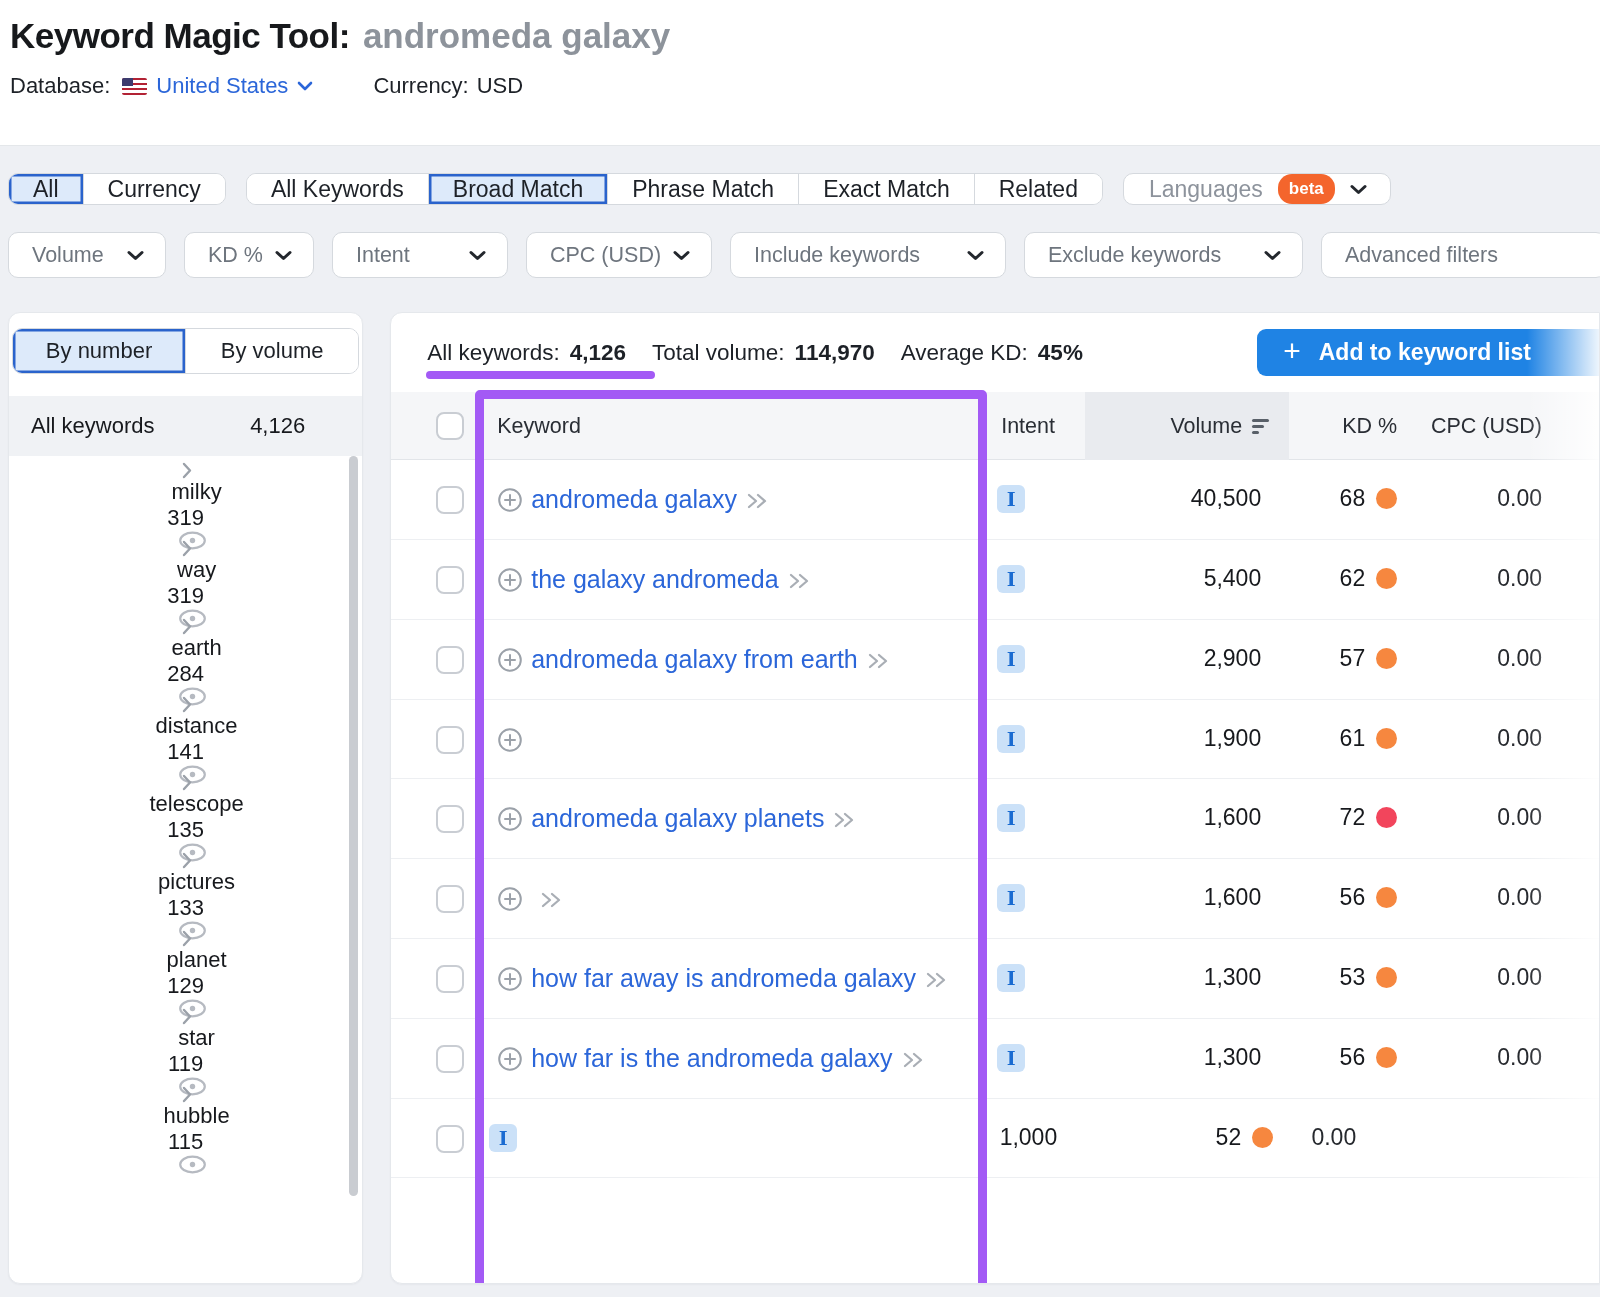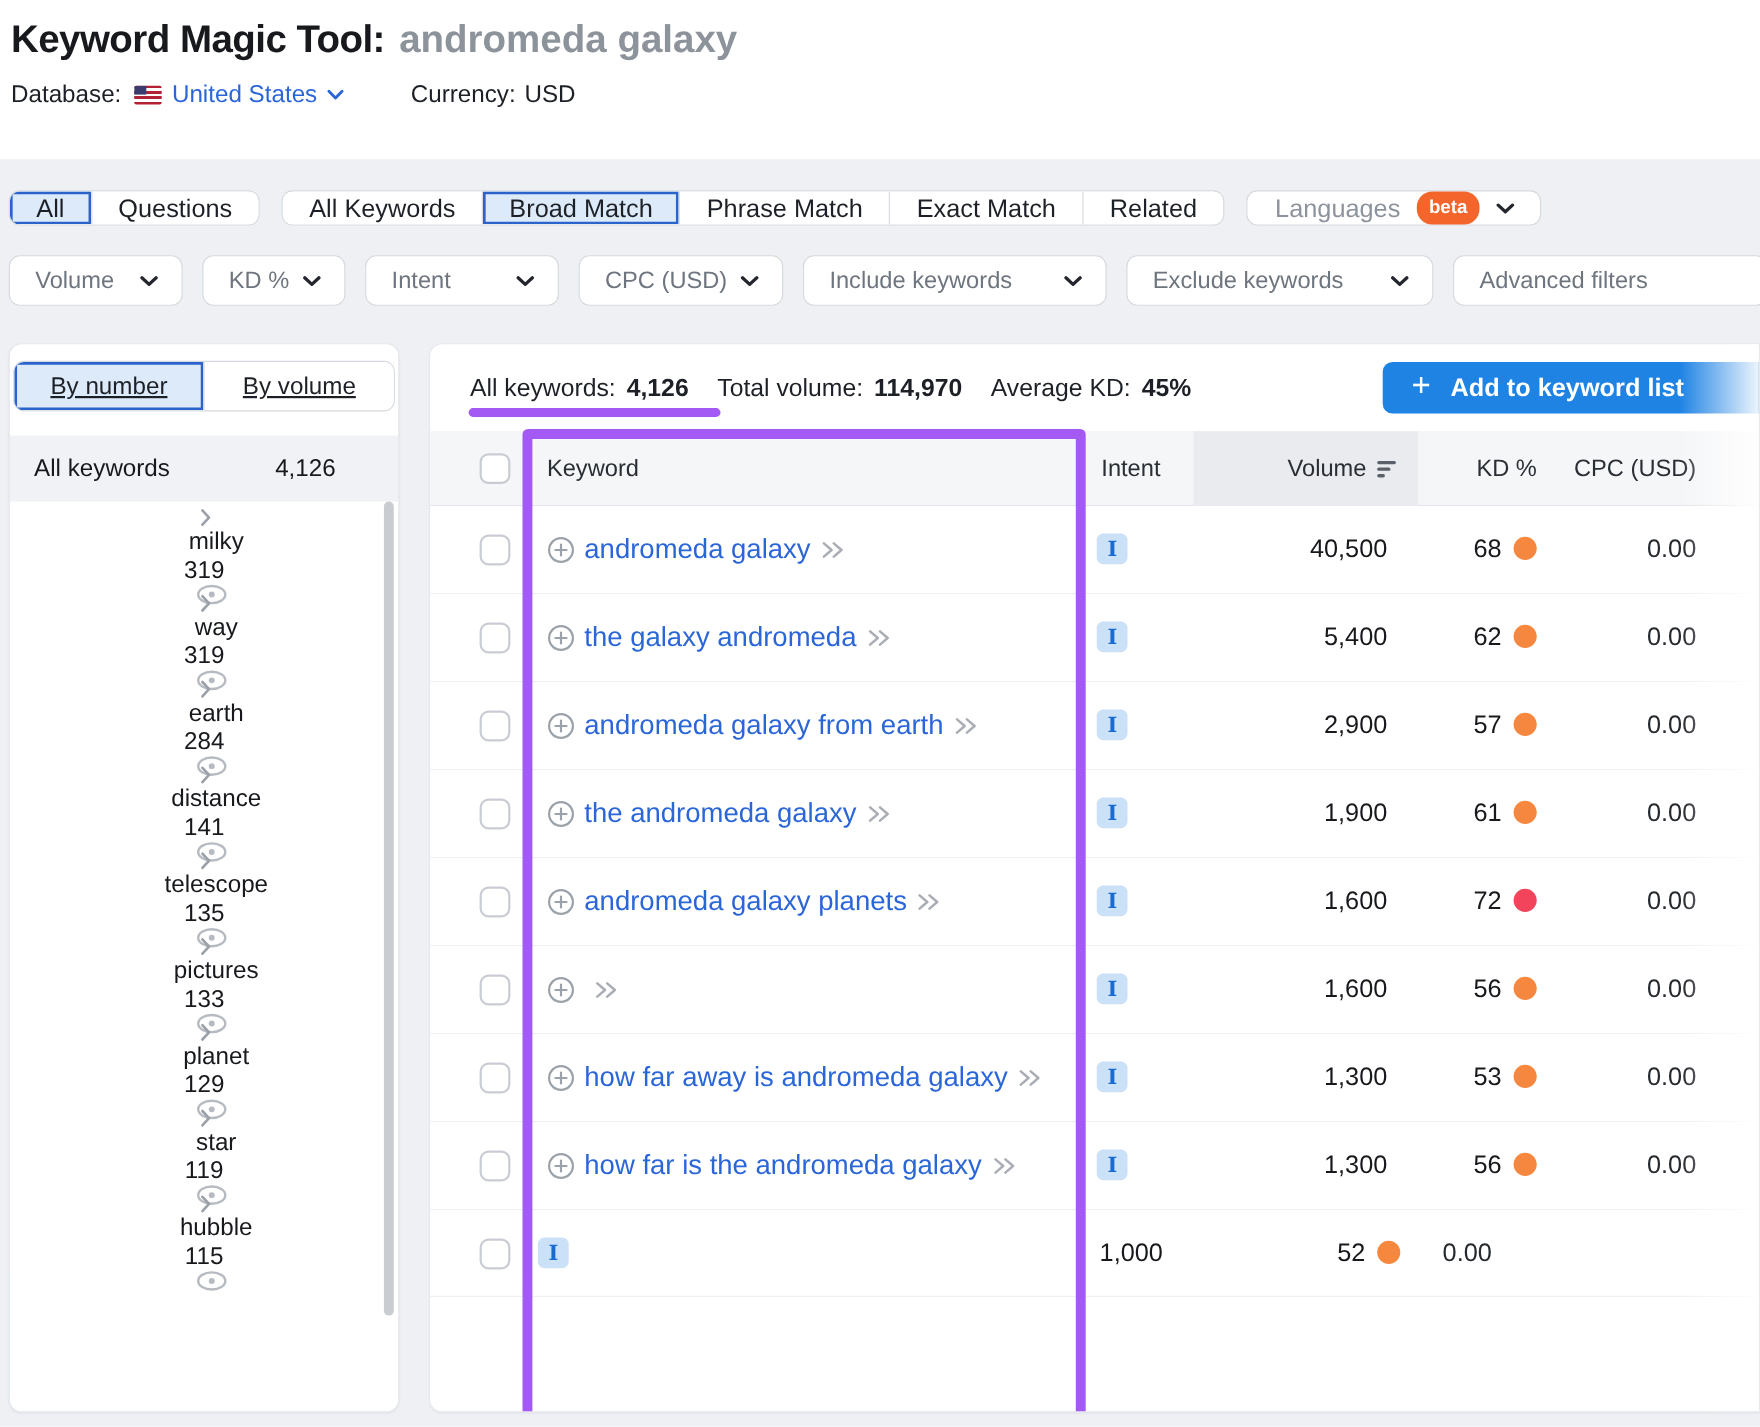--- a/index.html
+++ b/index.html
@@ -40,21 +40,21 @@
     cursor:pointer; font-family:inherit; flex:none; }
   .filter-btn:nth-of-type(1){width:158px} .filter-btn:nth-of-type(2){width:130px}
   .filter-btn:nth-of-type(3){width:176px} .filter-btn:nth-of-type(4){width:186px}
   .filter-btn:nth-of-type(5){width:276px} .filter-btn:nth-of-type(6){width:279px}
   .filter-btn:nth-of-type(7){width:285px}
   
   .main-row { display:flex; gap:27px; margin-top:34px; align-items:flex-start; }
   .card { background:#fff; border:1px solid #e5e8ec; box-shadow:0 1px 2px rgba(20,30,40,.04); }
   
   .sidebar-card { width:357px; height:972px; border-radius:12px; position:relative; overflow:hidden; }
-  .side-toggle { margin:15px 3px 0; display:flex; height:46px; border:1.5px solid #d5d9de; border-radius:10px; overflow:hidden;text-decoration:underline; }
+  .side-toggle { margin:15px 3px 0; display:flex; height:46px; border:1.5px solid #d5d9de; border-radius:10px; overflow:hidden; }
   .side-toggle-btn { flex:1; display:flex; align-items:center; justify-content:center; font-size:22px; color:#1d2127;
     background:#fff; border:none; border-left:1.5px solid #d5d9de; cursor:pointer; font-family:inherit; }
   .side-toggle-btn:first-of-type { border-left:none; }
   .side-toggle-btn.selected { background:#ddeafa; box-shadow:inset 0 0 0 2.5px #2a63cc; }
   .side-allrow { margin-top:22px; height:60px; background:#f0f2f5; display:flex; align-items:center;
     justify-content:space-between; padding:0 57px 0 22px; font-size:22px; color:#17191d; cursor:pointer; }
   .side-item { height:78px; display:flex; align-items:center; padding:0 16px 0 30px; cursor:pointer;flex-direction:column; }
   .side-list { padding-top:6px; }
   .side-item .s-chev { width:22px; display:flex; }
   .side-item .s-label { flex:1; font-size:22px; color:#17191d; margin-left:8px; }
@@ -131,21 +131,21 @@
 <div class="content">
 
   <div class="tabs-row">
     <div class="seg">
 
         <button class="seg-btn selected">
           <span>All</span>
         </button>
 
         <button class="seg-btn">
-          <span>Questions</span>
+          <span>Currency</span>
         </button>
       </div>
     <div class="seg">
 
         <button class="seg-btn">
           <span>All Keywords</span>
         </button>
 
         <button class="seg-btn selected">
           <span>Broad Match</span>
@@ -528,24 +528,20 @@
             <div class="cell-check">
               <span class="checkbox"></span>
             </div>
             <div class="cell-keyword">
               <span class="plus-circle">
                 <svg width="26" height="26" viewBox="0 0 26 26">
                   <circle cx="13" cy="13" r="10.8" fill="none" stroke="#9ba1a9" stroke-width="2"></circle>
                   <path d="M13 8 L13 18 M8 13 L18 13" stroke="#9ba1a9" stroke-width="2" stroke-linecap="round"></path>
                 </svg>
               </span>
-              <span class="kw-text"><span class="kw-link">the andromeda galaxy</span><span class="dbl-chev"><svg width="24" height="16" viewBox="0 0 24 16">
-                    <path d="M3 2 L10 8 L3 14" fill="none" stroke="#a9aeb5" stroke-width="2.3" stroke-linecap="round" stroke-linejoin="round"></path>
-                    <path d="M12 2 L19 8 L12 14" fill="none" stroke="#a9aeb5" stroke-width="2.3" stroke-linecap="round" stroke-linejoin="round"></path>
-                  </svg></span></span>
             </div>
             <div class="cell-intent">
               <span class="intent-badge">I</span>
             </div>
             <div class="cell-volume">1,900</div>
             <div class="cell-kd">
               <span>61</span>
               <span class="kd-dot" style="background-color: rgb(246, 135, 63);"></span>
             </div>
             <div class="cell-cpc">0.00</div>

